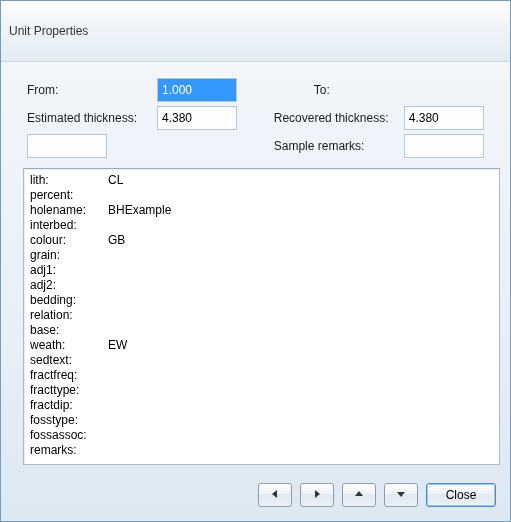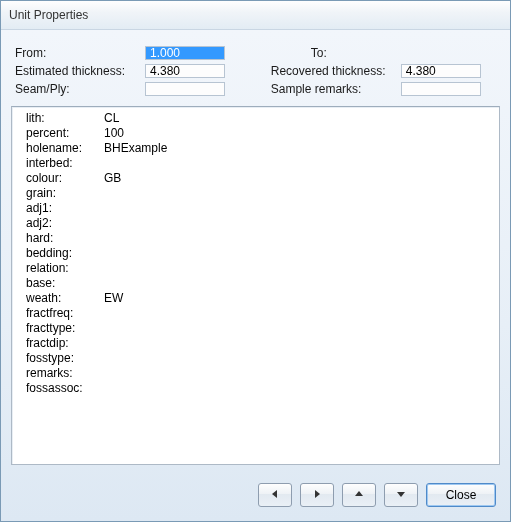--- a/index.html
+++ b/index.html
@@ -19,27 +19,27 @@
     box-shadow: 0 0 8px rgba(0,0,0,0.2);
     display: flex;
     flex-direction: column;
   }
   .titlebar {
     height: 28px;
     background: linear-gradient(to bottom, #fefefe 0%, #f0f4f8 40%, #e3ecf4 100%);
     border-bottom: 1px solid #c9d6e3;
     display: flex;
     align-items: center;
-    padding: 0 8px;
+    padding: 16px 8px;
     color: #333;
   }
   .client {
     flex: 1;
     background: linear-gradient(to bottom, #f2f6fb 0%, #e7eff7 60%, #dde8f3 100%);
-    padding: 10px 10px 10px 10px;
+    padding: 10px 10px 10px 22px;
     display: flex;
     flex-direction: column;
     box-sizing: border-box;
   }
   .form-area {
     border: 0;
     padding: 2px 4px 6px 4px;
   }
   .form-row {
     display: flex;
@@ -55,21 +55,21 @@
   .form-cell.right {
     width: 50%;
     justify-content: center;
   }
   .form-label {
     width: 130px;
     color: #1a1a1a;
   }
   .form-input {
     width: 80px;
-    height: 14px;
+    height: 24px;
     border: 1px solid #b7c4d2;
     background: #fdfdfd;
     box-sizing: border-box;
     padding: 1px 4px;
     font-family: inherit;
     font-size: 12px;
     color: #000;
   }
   .form-input.selected {
     background: #3399ff;
@@ -85,21 +85,20 @@
     overflow: auto;
     font-size: 12px;
     line-height: 15px;
   }
   .prop-row {
     display: flex;
   }
   .prop-key {
     width: 78px;
     white-space: nowrap;
-    margin-left: 8px;
   }
   .prop-val {
     flex: 1;
   }
   .button-bar {
     display: flex;
     justify-content: flex-end;
     gap: 8px;
     padding: 10px 4px 4px 4px;
     align-items: flex-start;
@@ -164,40 +163,38 @@
           <input class="form-input" value="4.380" style="">
         </div>
         <div class="form-cell right">
           <span class="form-label">Recovered thickness:</span>
           <input class="form-input" value="4.380" style="">
         </div>
       </div>
 
       <div class="form-row">
         <div class="form-cell left">
-          <span class="form-label">Seam/Ply:</span>
           <input class="form-input" value="" style="">
         </div>
         <div class="form-cell right">
           <span class="form-label">Sample remarks:</span>
           <input class="form-input" value="" style="">
         </div>
       </div>
 
     </div>
 
     <div class="props-box" id="props-box">
 
     <div class="prop-row">
           <span class="prop-key">lith:</span>
           <span class="prop-val">CL</span>
         </div>
         <div class="prop-row">
           <span class="prop-key">percent:</span>
-          <span class="prop-val">100</span>
         </div>
         <div class="prop-row">
           <span class="prop-key">holename:</span>
           <span class="prop-val">BHExample</span>
         </div>
         <div class="prop-row">
           <span class="prop-key">interbed:</span>
           <span class="prop-val"></span>
         </div>
         <div class="prop-row">
@@ -210,64 +207,61 @@
         </div>
         <div class="prop-row">
           <span class="prop-key">adj1:</span>
           <span class="prop-val"></span>
         </div>
         <div class="prop-row">
           <span class="prop-key">adj2:</span>
           <span class="prop-val"></span>
         </div>
         <div class="prop-row">
-          <span class="prop-key">hard:</span>
-          <span class="prop-val"></span>
-        </div>
-        <div class="prop-row">
           <span class="prop-key">bedding:</span>
           <span class="prop-val"></span>
         </div>
         <div class="prop-row">
           <span class="prop-key">relation:</span>
           <span class="prop-val"></span>
         </div>
         <div class="prop-row">
           <span class="prop-key">base:</span>
           <span class="prop-val"></span>
         </div>
         <div class="prop-row">
           <span class="prop-key">weath:</span>
           <span class="prop-val">EW</span>
         </div>
         <div class="prop-row">
+          <span class="prop-key">sedtext:</span>
           <span class="prop-val"></span>
         </div>
         <div class="prop-row">
           <span class="prop-key">fractfreq:</span>
           <span class="prop-val"></span>
         </div>
         <div class="prop-row">
           <span class="prop-key">fracttype:</span>
           <span class="prop-val"></span>
         </div>
         <div class="prop-row">
           <span class="prop-key">fractdip:</span>
           <span class="prop-val"></span>
         </div>
         <div class="prop-row">
           <span class="prop-key">fosstype:</span>
           <span class="prop-val"></span>
         </div>
         <div class="prop-row">
+          <span class="prop-key">fossassoc:</span>
+          <span class="prop-val"></span>
+        </div>
+        <div class="prop-row">
           <span class="prop-key">remarks:</span>
-          <span class="prop-val"></span>
-        </div>
-        <div class="prop-row">
-          <span class="prop-key">fossassoc:</span>
           <span class="prop-val"></span>
         </div>
       </div>
 
     <div class="button-bar">
       <div class="spacer"></div>
 
       <button class="btn">
         <span>
           <svg viewBox="0 0 10 10">

